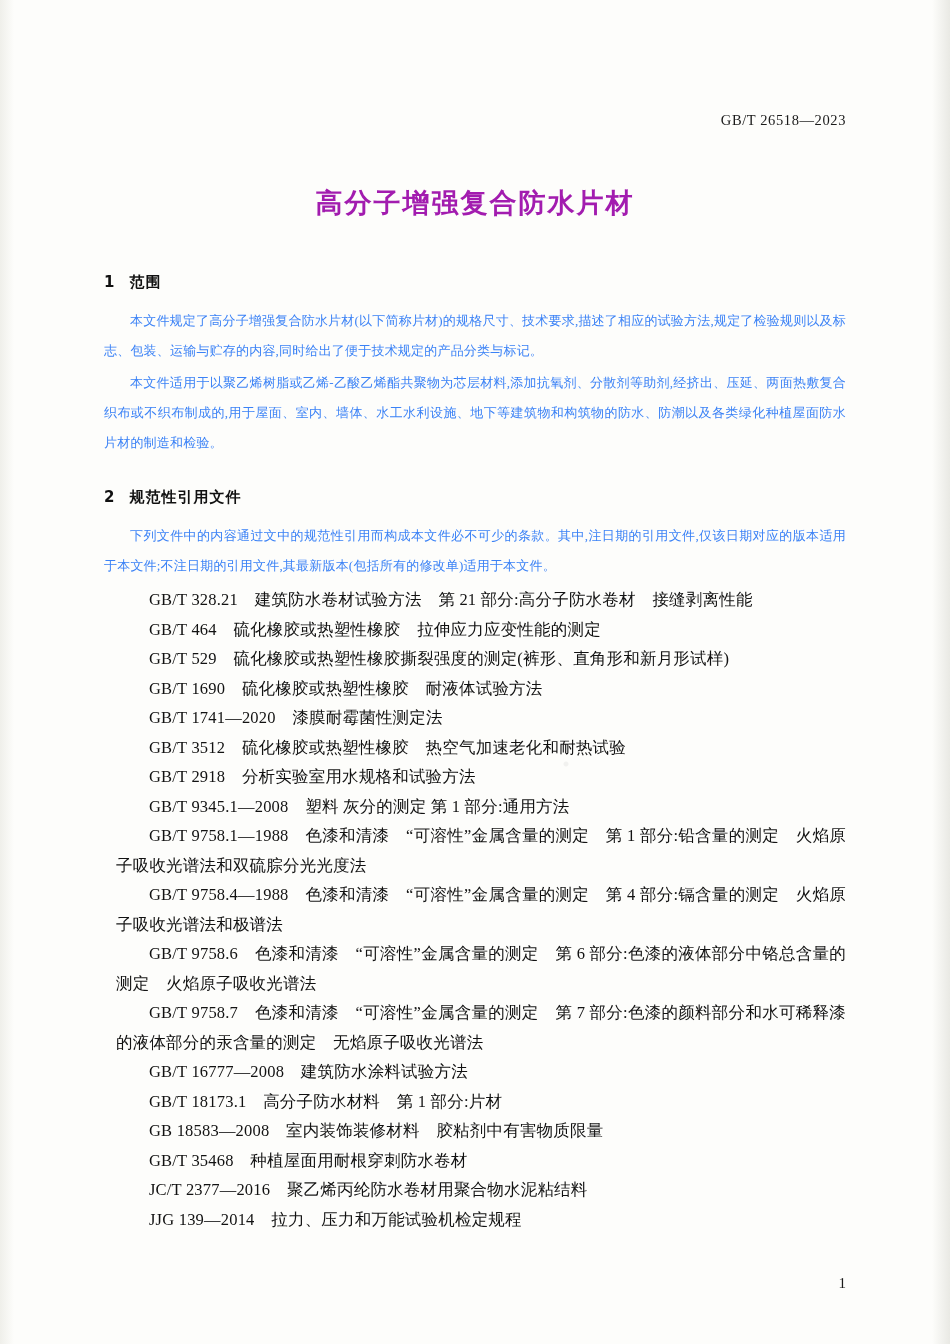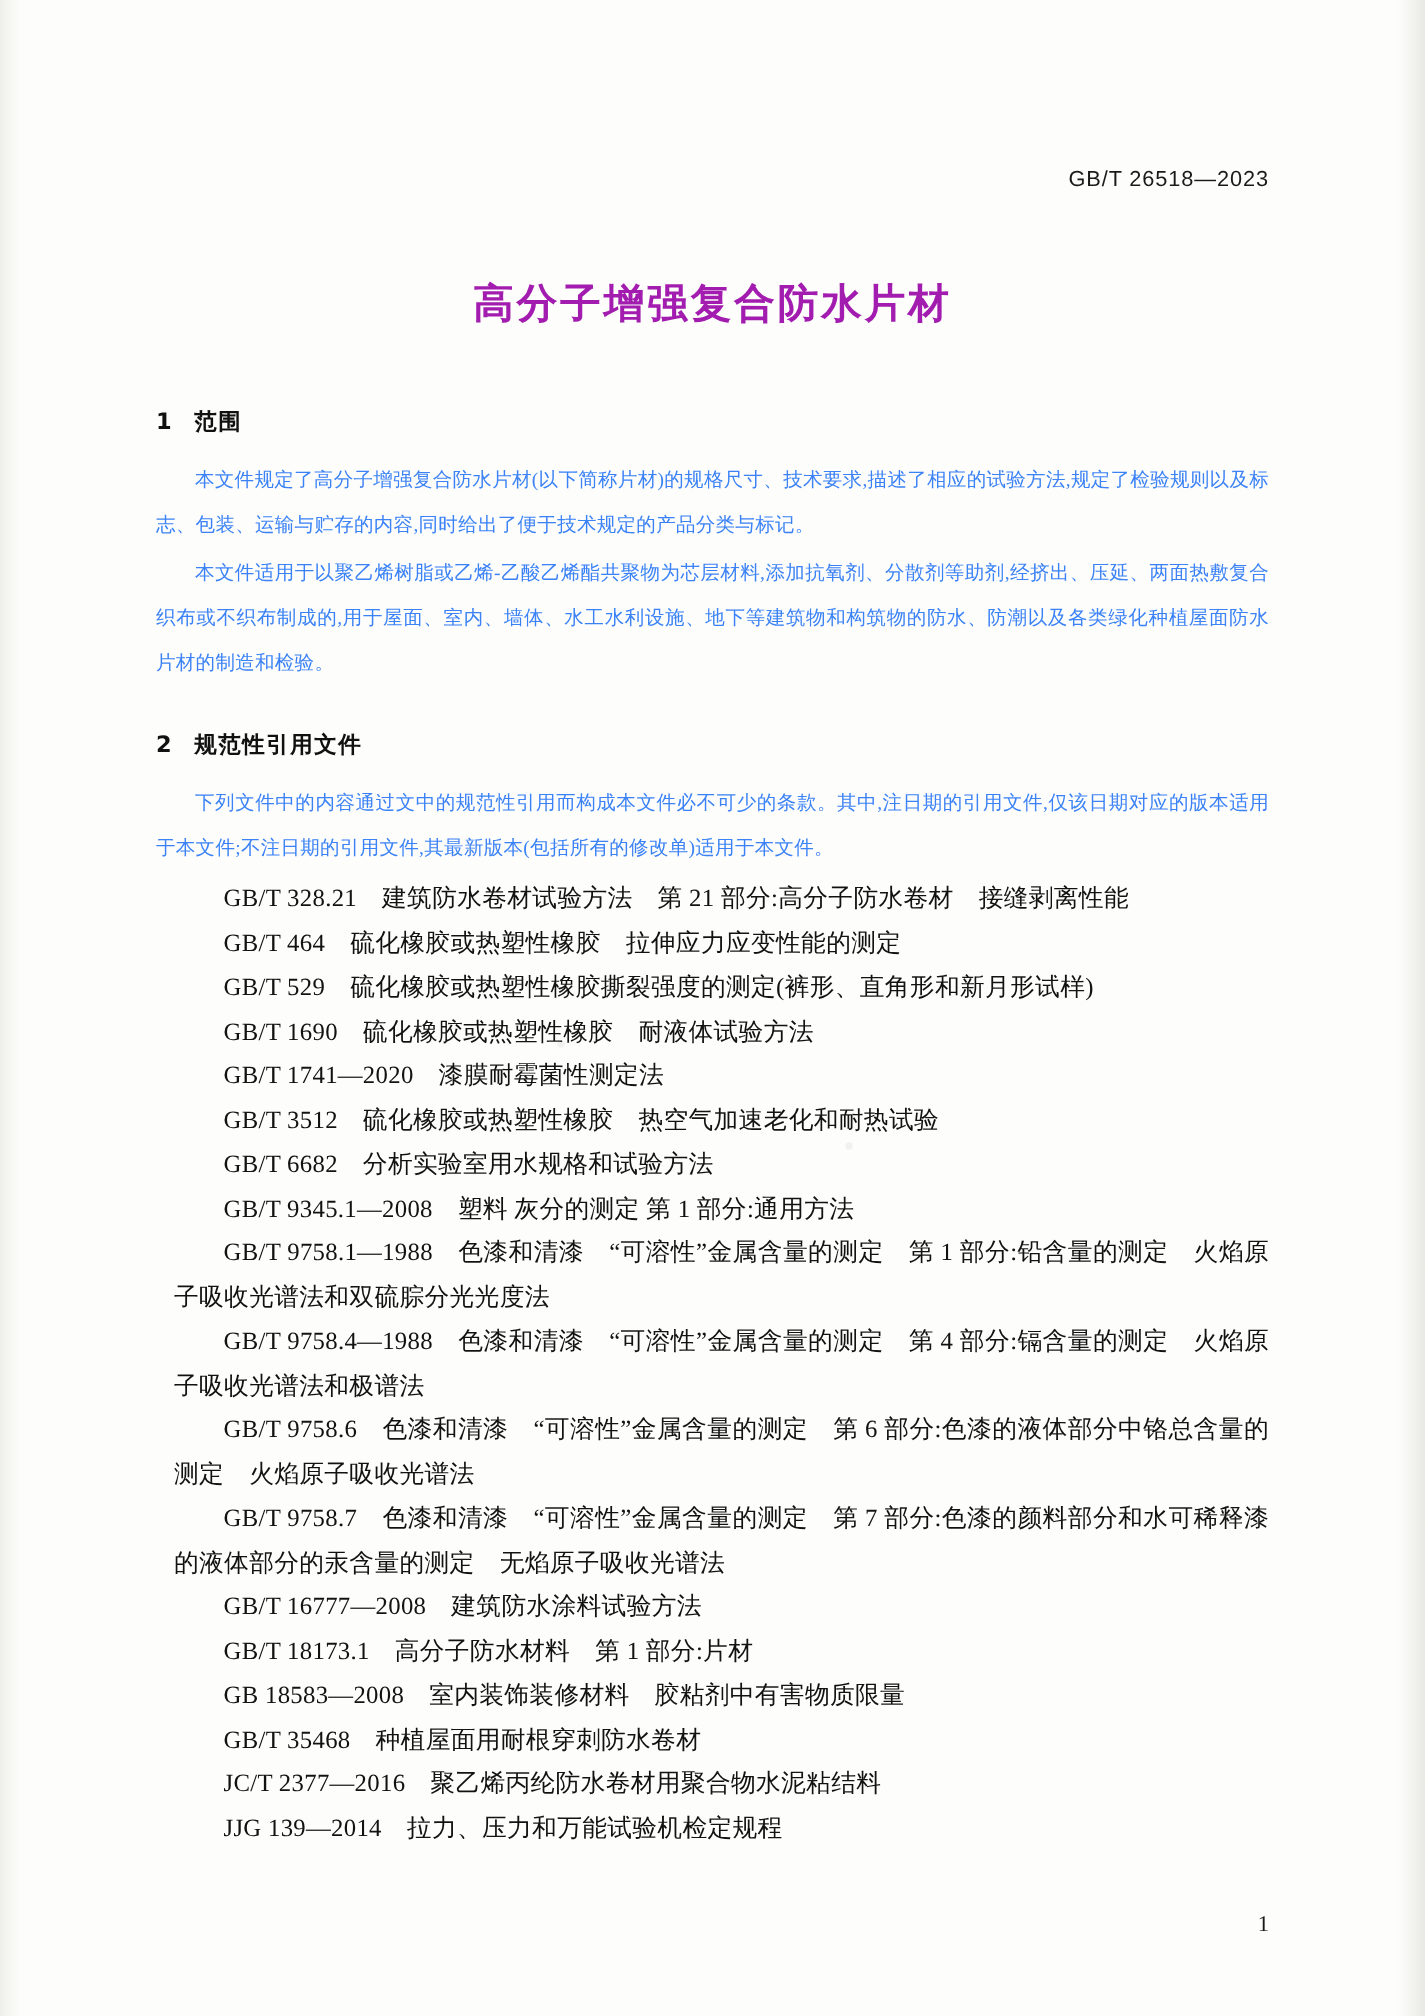--- a/index.html
+++ b/index.html
@@ -35,21 +35,21 @@
   }
   .content {
     position: absolute;
     left: 104px;
     top: 112px;
     width: 742px;
   }
   .header-row {
     display: flex;
     justify-content: flex-end;
-    font-family: Liberation Sans, sans-serif;
+    font-family: Liberation Serif, serif;
     font-size: 14.5px;
     letter-spacing: 0.6px;
     color: #1a1a1a;
     margin-bottom: 56px;
   }
   .doc-title {
     text-align: center;
     font-size: 27px;
     font-weight: bold;
     letter-spacing: 2px;
@@ -145,21 +145,21 @@
         <span class="num">2</span><span>规范性引用文件</span>
       </div>
       <p class="body">下列文件中的内容通过文中的规范性引用而构成本文件必不可少的条款。其中,注日期的引用文件,仅该日期对应的版本适用于本文件;不注日期的引用文件,其最新版本(包括所有的修改单)适用于本文件。</p>
       <ul class="ref-list">
         <li>GB/T 328.21　建筑防水卷材试验方法　第 21 部分:高分子防水卷材　接缝剥离性能</li>
         <li>GB/T 464　硫化橡胶或热塑性橡胶　拉伸应力应变性能的测定</li>
         <li>GB/T 529　硫化橡胶或热塑性橡胶撕裂强度的测定(裤形、直角形和新月形试样)</li>
         <li>GB/T 1690　硫化橡胶或热塑性橡胶　耐液体试验方法</li>
         <li>GB/T 1741—2020　漆膜耐霉菌性测定法</li>
         <li>GB/T 3512　硫化橡胶或热塑性橡胶　热空气加速老化和耐热试验</li>
-        <li>GB/T 6682　分析实验室用水规格和试验方法</li>
+        <li>GB/T 2918　分析实验室用水规格和试验方法</li>
         <li>GB/T 9345.1—2008　塑料 灰分的测定 第 1 部分:通用方法</li>
         <li>GB/T 9758.1—1988　色漆和清漆　“可溶性”金属含量的测定　第 1 部分:铅含量的测定　火焰原子吸收光谱法和双硫腙分光光度法</li>
         <li>GB/T 9758.4—1988　色漆和清漆　“可溶性”金属含量的测定　第 4 部分:镉含量的测定　火焰原子吸收光谱法和极谱法</li>
         <li>GB/T 9758.6　色漆和清漆　“可溶性”金属含量的测定　第 6 部分:色漆的液体部分中铬总含量的测定　火焰原子吸收光谱法</li>
         <li>GB/T 9758.7　色漆和清漆　“可溶性”金属含量的测定　第 7 部分:色漆的颜料部分和水可稀释漆的液体部分的汞含量的测定　无焰原子吸收光谱法</li>
         <li>GB/T 16777—2008　建筑防水涂料试验方法</li>
         <li>GB/T 18173.1　高分子防水材料　第 1 部分:片材</li>
         <li>GB 18583—2008　室内装饰装修材料　胶粘剂中有害物质限量</li>
         <li>GB/T 35468　种植屋面用耐根穿刺防水卷材</li>
         <li>JC/T 2377—2016　聚乙烯丙纶防水卷材用聚合物水泥粘结料</li>

